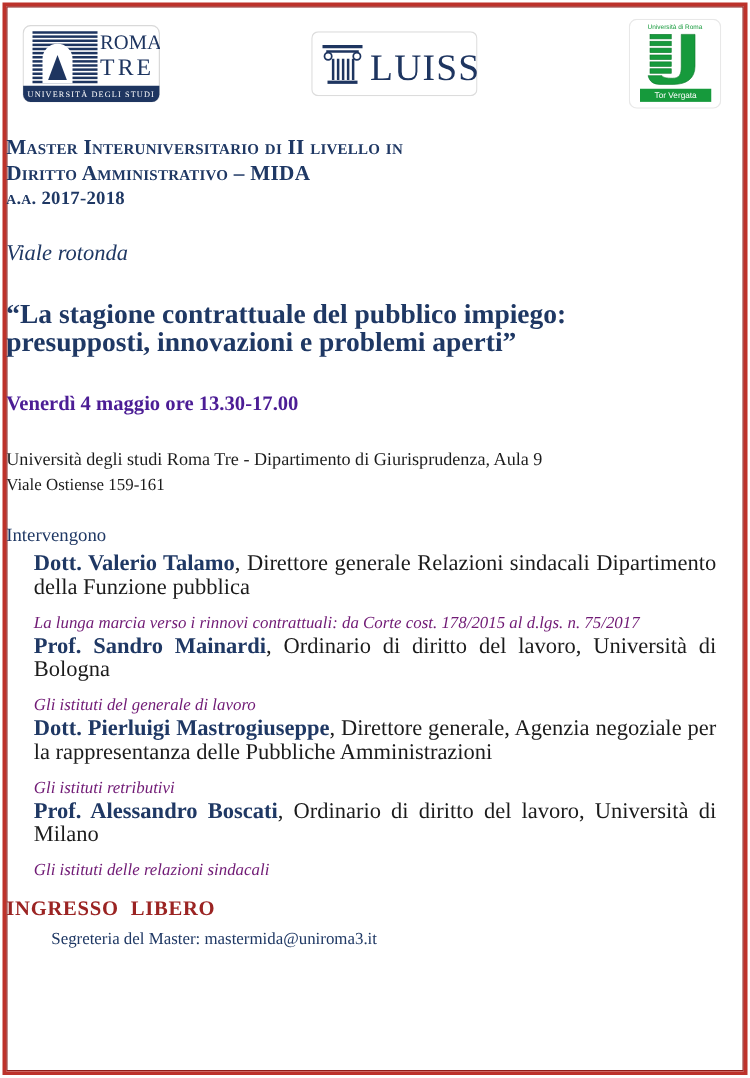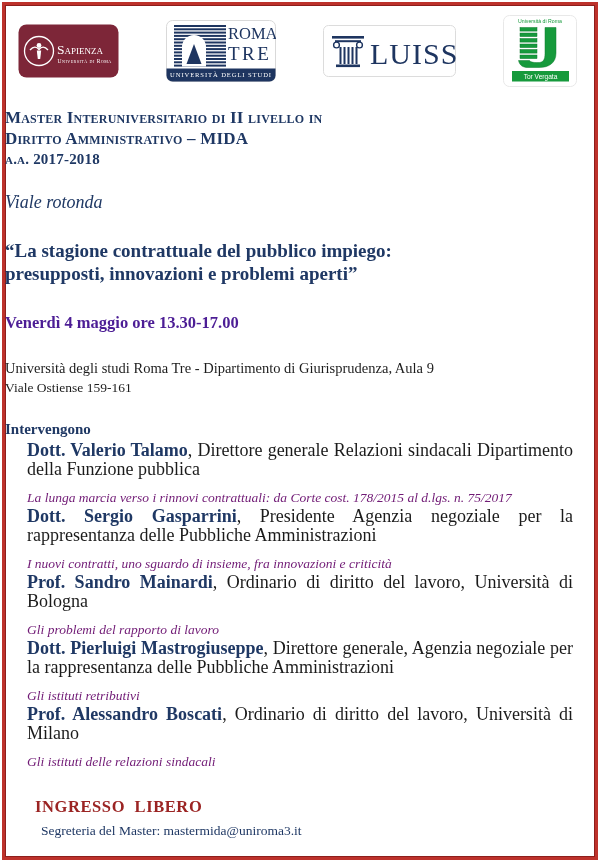--- a/index.html
+++ b/index.html
@@ -31,71 +31,60 @@
     color:#1f3864; font-weight:bold; font-variant:small-caps;
     font-size:17px; line-height:21px; letter-spacing:0.2px;
   }
   .title-line.small { font-size:15px; }
   .title-block { margin-top:16px; }
   .tavola {
     margin-top:22px; color:#1f3864; font-style:italic; font-size:18px;
   }
   .event-title {
     margin-top:26px; color:#1f3864; font-weight:bold;
-    font-size:19px; line-height:23px;
+    font-size:22px; line-height:23px;
   }
   .event-date {
     margin-top:28px; color:#4c1d95; font-weight:bold; font-size:16.5px;
   }
   .venue { margin-top:26px; color:#1c1c1c; font-size:14.5px; line-height:19px; }
   .venue .line2 { font-size:13.5px; }
   .intervengono {
-    margin-top:24px; color:#1f3864; font-weight:bold; font-size:15px;
+    margin-top:24px; color:#1f3864; font-weight:normal; font-size:15px;
   }
 
   
   .speakers { padding:2px 22px 0 22px; }
   .speaker {
     margin-top:1px; text-align:justify;
     font-size:18px; line-height:19px; color:#1b1b1b;
   }
   .speaker .name { font-weight:bold; color:#1f3864; }
   .talk {
     margin-top:11px; font-style:italic; font-size:13.5px;
     color:#701a75; text-align:left;
   }
 
   
   .admission {
-    margin-top:27px; color:#9b2423; font-weight:bold;
-    font-size:16.5px; letter-spacing:0.6px; white-space:pre-wrap;padding-left:30px;
+    margin-top:13px; color:#9b2423; font-weight:bold;
+    font-size:16.5px; letter-spacing:0.6px; white-space:pre-wrap;
   }
   .secretariat { margin-top:6px; color:#1f3864; font-size:13.5px;padding-left:36px; }
 
   
   .sc { font-variant:small-caps; }
 </style>
 </head>
 <body>
 
 <div class="page">
 
   <div class="logos">
 
-    <div class="logo-box">
-      <svg width="101" height="54" viewBox="0 0 101 54">
-        <rect x="0.5" y="0.5" width="100" height="53" rx="8" fill="#7d2638"></rect>
-        <circle cx="21" cy="27" r="14.5" fill="none" stroke="#ffffff" stroke-width="1.3"></circle>
-        <circle cx="21" cy="21.5" r="2.4" fill="#ffffff"></circle>
-        <path d="M12 26 Q17 20.5 21 25.5 Q25 20.5 30 26" fill="none" stroke="#ffffff" stroke-width="1.4"></path>
-        <path d="M18.8 26.5 L23.2 26.5 L22.2 35 L19.8 35 Z" fill="#ffffff"></path>
-        <text x="39" y="30" class="sc" font-family="Liberation Serif, serif" font-size="13.5" fill="#ffffff">Sapienza</text>
-        <text x="39.5" y="38.5" class="sc" font-family="Liberation Serif, serif" font-size="5.6" letter-spacing="0.5" fill="#ffffff">Università di Roma</text>
-      </svg>
-    </div>
 
     <div class="logo-box">
       <svg width="110" height="62" viewBox="0 0 110 62">
         <rect x="0.5" y="0.5" width="109" height="61" rx="6" fill="#ffffff" stroke="#d9d9d9"></rect>
         <g fill="#1e3560">
           <rect x="8" y="5" width="52" height="2"></rect>
           <rect x="8" y="8.3" width="52" height="2"></rect>
           <rect x="8" y="11.6" width="52" height="2"></rect>
           <rect x="8" y="14.9" width="52" height="2"></rect>
           <rect x="8" y="18.2" width="52" height="2"></rect>
@@ -177,28 +166,24 @@
 
   <div class="intervengono center">Intervengono</div>
 
   <div class="speakers">
 
     <div>
       <div class="speaker"><span class="name">Dott. Valerio Talamo</span><span>, Direttore generale Relazioni sindacali Dipartimento della Funzione pubblica</span></div>
       <div class="talk">La lunga marcia verso i rinnovi contrattuali: da Corte cost. 178/2015 al d.lgs. n. 75/2017</div>
     </div>
 
-    <div>
-      <div class="speaker"><span class="name">Dott. Sergio Gasparrini</span><span>, Presidente Agenzia negoziale per la rappresentanza delle Pubbliche Amministrazioni</span></div>
-      <div class="talk">I nuovi contratti, uno sguardo di insieme, fra innovazioni e criticità</div>
-    </div>
 
     <div>
       <div class="speaker"><span class="name">Prof. Sandro Mainardi</span><span>, Ordinario di diritto del lavoro, Università di Bologna</span></div>
-      <div class="talk">Gli problemi del rapporto di lavoro</div>
+      <div class="talk">Gli istituti del generale di lavoro</div>
     </div>
 
     <div>
       <div class="speaker"><span class="name">Dott. Pierluigi Mastrogiuseppe</span><span>, Direttore generale, Agenzia negoziale per la rappresentanza delle Pubbliche Amministrazioni</span></div>
       <div class="talk">Gli istituti retributivi</div>
     </div>
 
     <div>
       <div class="speaker"><span class="name">Prof. Alessandro Boscati</span><span>, Ordinario di diritto del lavoro, Università di Milano</span></div>
       <div class="talk">Gli istituti delle relazioni sindacali</div>

